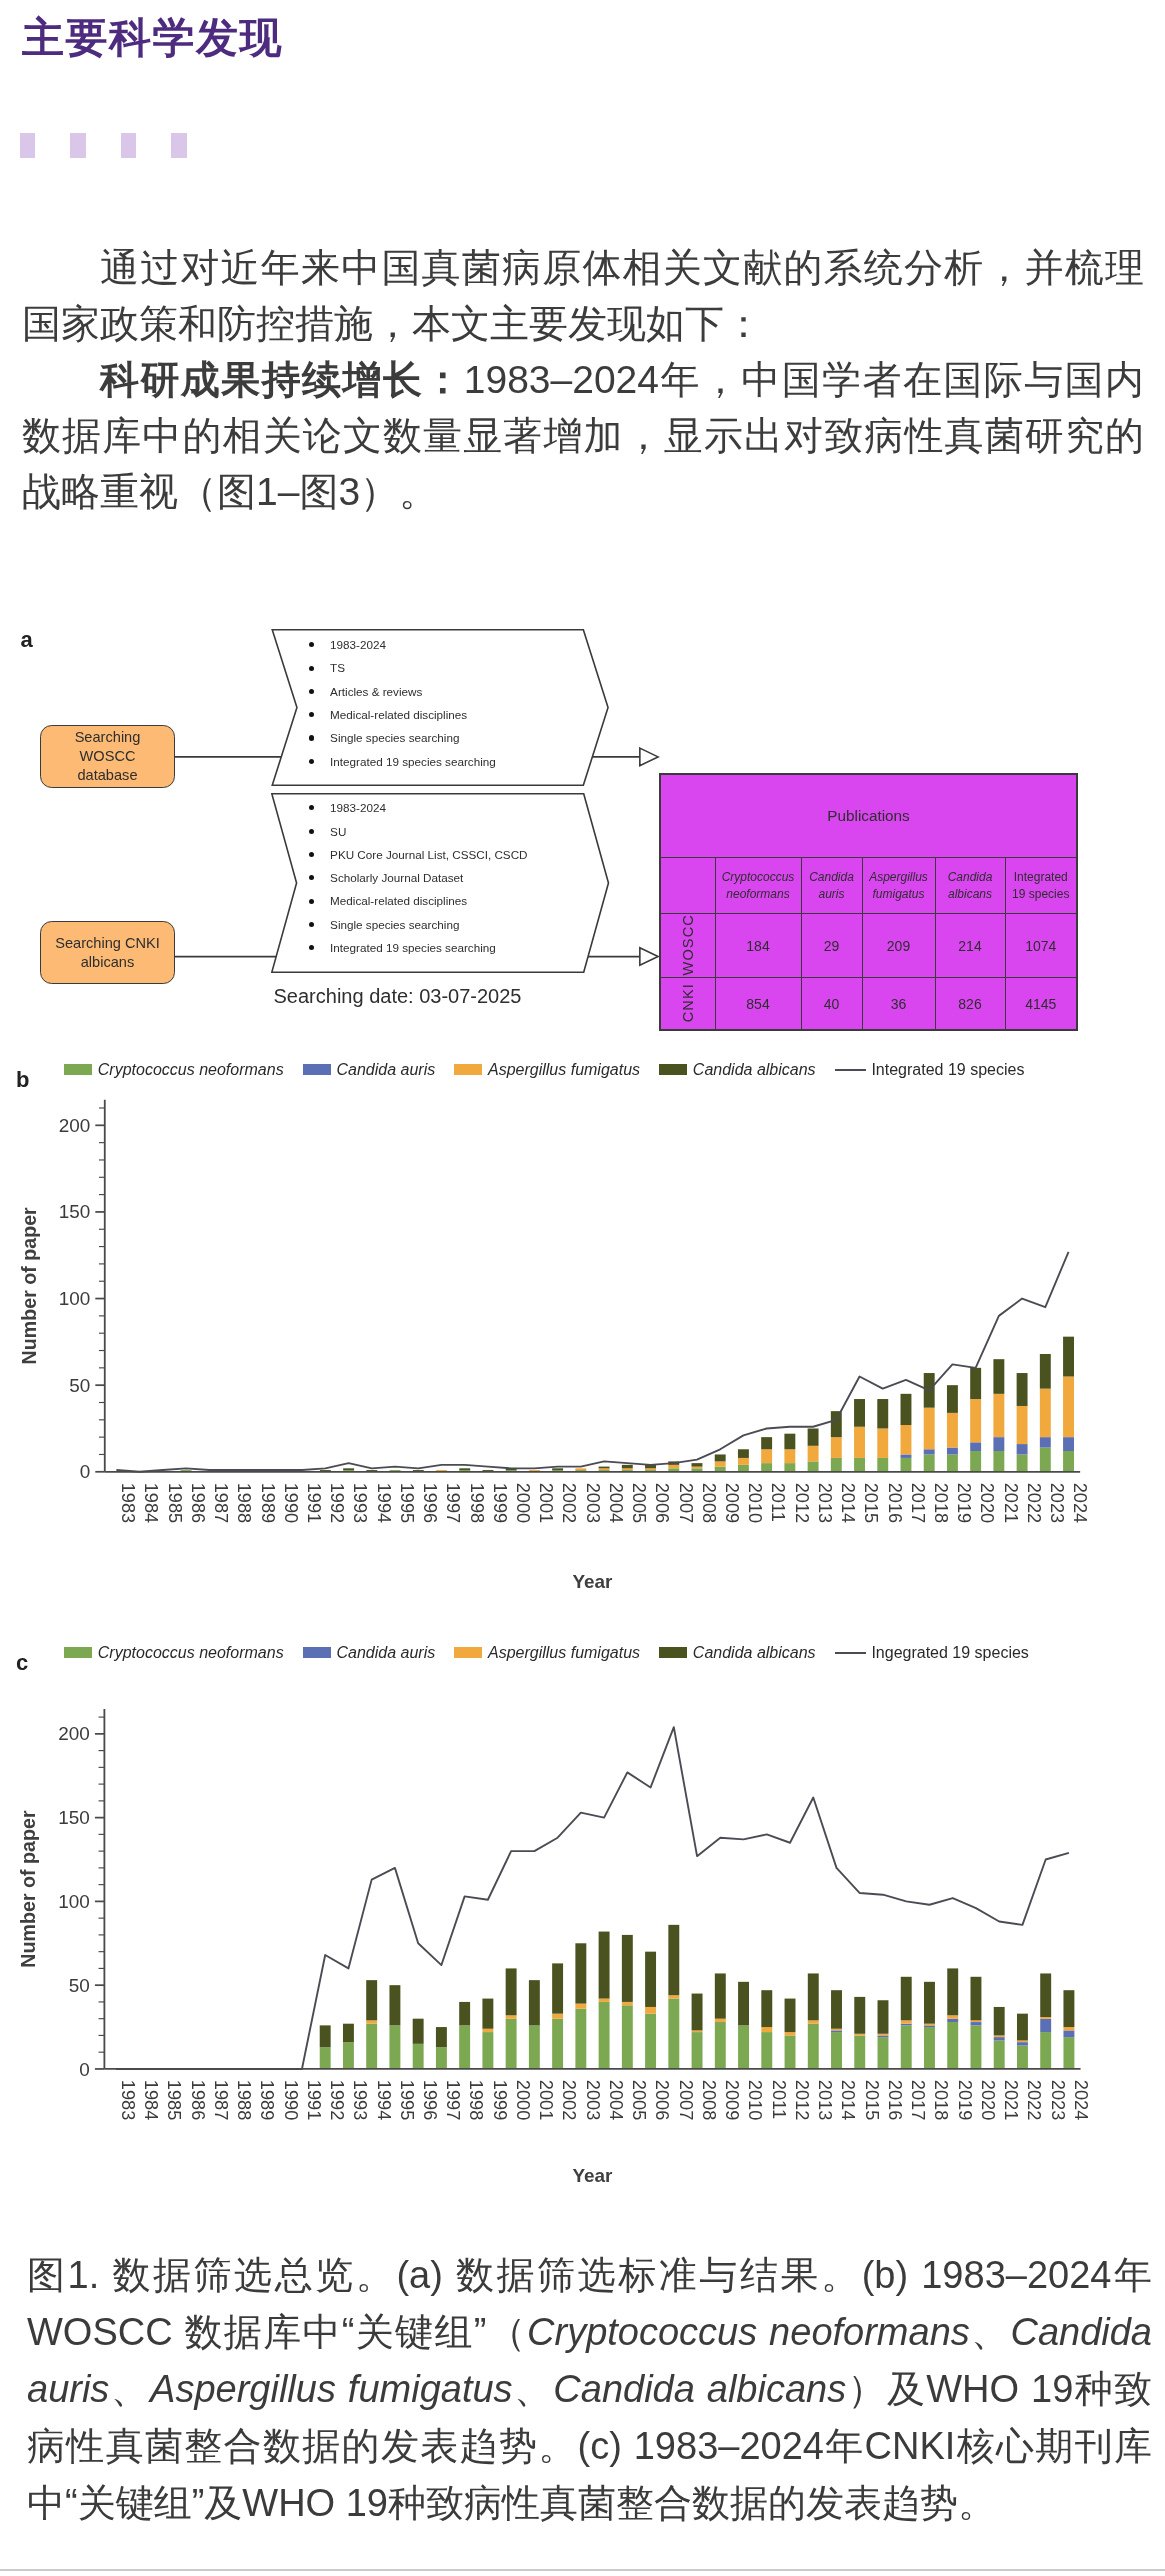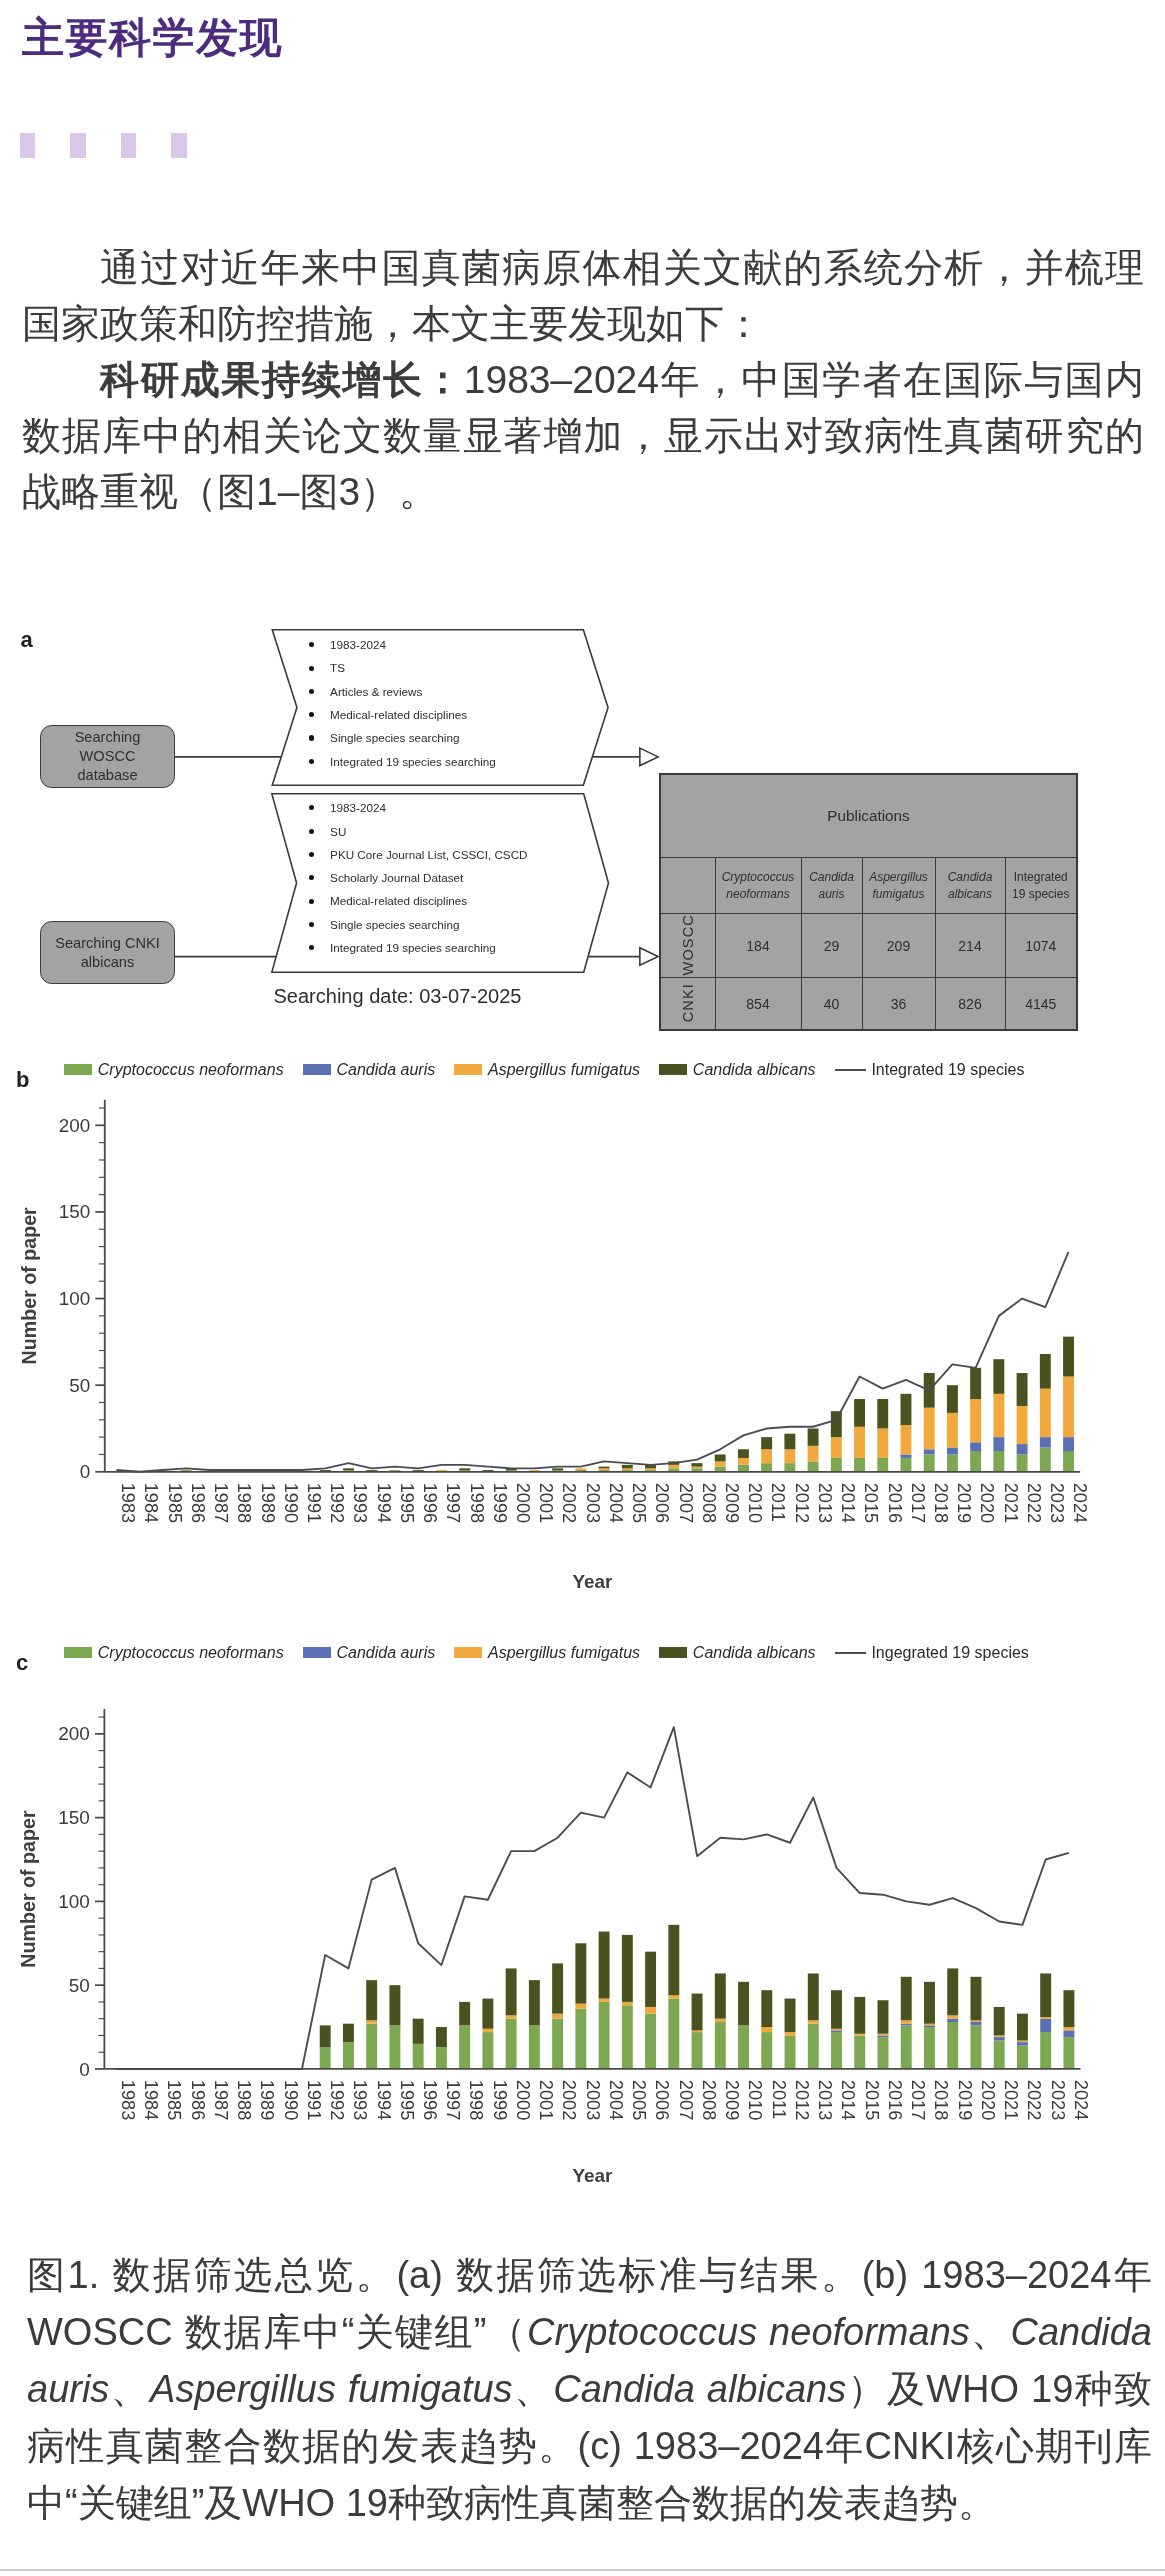--- a/index.html
+++ b/index.html
@@ -17,24 +17,24 @@
   #panel-a{position:absolute;left:0;top:627px;width:1166px;height:423px;}
   .plabel{position:absolute;font-size:22px;font-weight:700;color:#222;}
   #connectors{position:absolute;left:0;top:0;}
   .banner{position:absolute;width:339px;}
   .banner svg{position:absolute;left:0;top:0;}
   .blist{position:absolute;left:38px;right:36px;}
   .bitem{display:flex;align-items:flex-start;font-size:11.7px;color:#2e2e2e;margin-bottom:8px;line-height:15.3px;}
   .dot{flex:0 0 auto;width:5.1px;height:5.1px;border-radius:50%;background:#111;margin:5.1px 16px 0 0;}
   .rbox{position:absolute;width:135px;height:63px;border:1.7px solid #3a3a3a;border-radius:11.7px;
         display:flex;align-items:center;justify-content:center;text-align:center;
-        font-size:14.6px;line-height:1.3;color:#2e2e2e;padding:0 10.2px;box-sizing:border-box;background:#a3a3a3;}
+        font-size:14.6px;line-height:1.3;color:#2e2e2e;padding:0 10.2px;box-sizing:border-box;background:#fdba74;}
   #date-label{position:absolute;left:259px;top:358px;width:277px;text-align:center;font-size:20px;color:#2f2f2f;}
   
-  #pub-table{position:absolute;left:659px;top:146px;width:417px;border-collapse:collapse;table-layout:fixed;background:#a3a3a3;}
+  #pub-table{position:absolute;left:659px;top:146px;width:417px;border-collapse:collapse;table-layout:fixed;background:#d946ef;}
   #pub-table td{border:1.5px solid #3a3a3a;text-align:center;vertical-align:middle;padding:0;color:#2e2e2e;}
   #pub-table{border:2.2px solid #3a3a3a;}
   .pub-title{font-size:15.3px;height:82px;}
   .sp-head{font-size:12px;line-height:1.35;height:55px;}
   .sp-head.it{font-style:italic;}
   .val-cell{font-size:14px;}
   .stub span{writing-mode:vertical-rl;transform:rotate(180deg);font-size:14.6px;letter-spacing:1.1px;color:#2e2e2e;}
   
   .chart{position:absolute;left:0;width:1166px;}
   .clabel{position:absolute;left:16px;top:17.5px;font-size:22px;font-weight:700;color:#222;}

